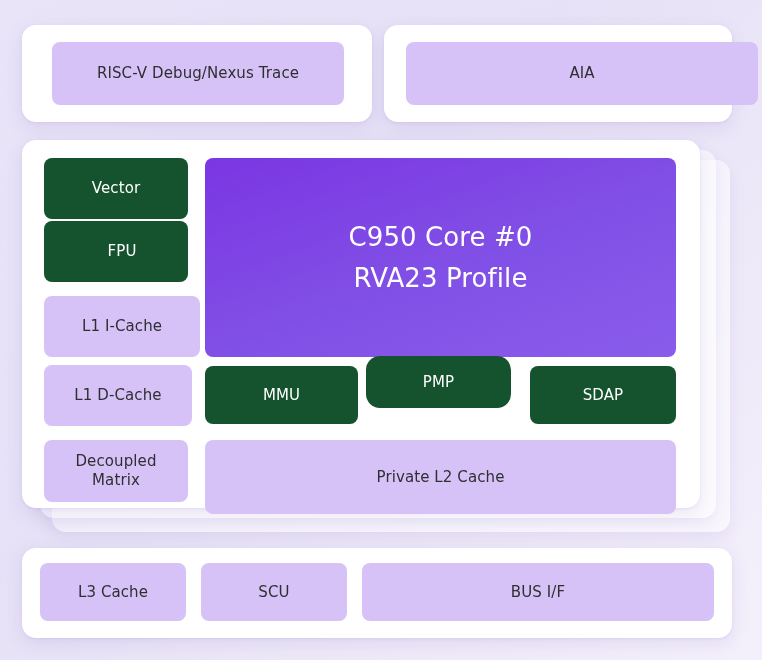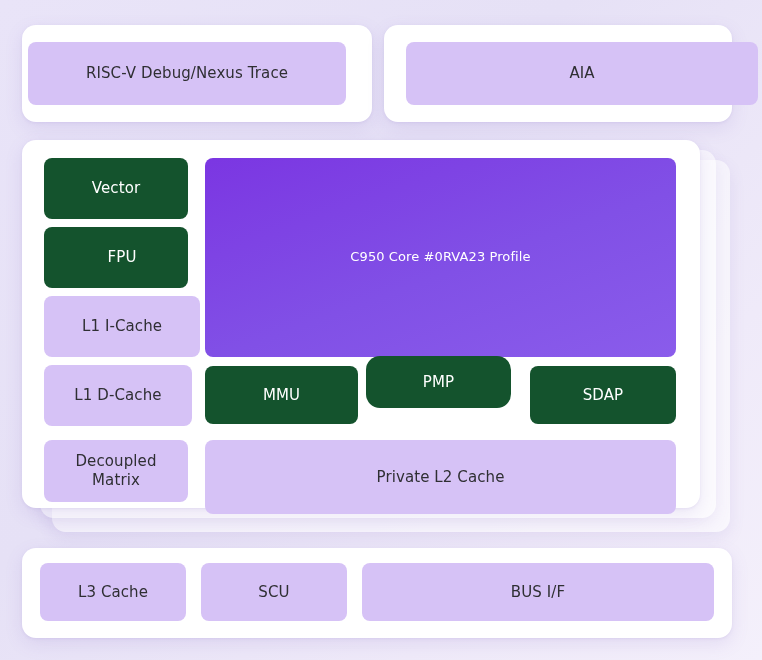--- a/index.html
+++ b/index.html
@@ -58,41 +58,41 @@
   }
 
   .blk.solid {
     background: #14532d;
     color: #ffffff;
   }
 
   .blk.core {
     background: linear-gradient(160deg, #7b36e2 0%, #8150e6 55%, #8a5ceb 100%);
     color: #ffffff;
-    font-size: 13px;
+    font-size: 26px;
     line-height: 1.55;
-    flex-direction: row;
+    flex-direction: column;
     text-align: center;
   }
 
   
   #card-debug { left: 22px;  top: 25px;  width: 350px; height: 97px; }
   #card-aia   { left: 384px; top: 25px;  width: 348px; height: 97px; }
 
-  #blk-debug  { left: 28px;  top: 42px;  width: 318px; height: 63px; }
+  #blk-debug  { left: 52px;  top: 42px;  width: 292px; height: 63px; }
   #blk-aia    { left: 406px; top: 42px;  width: 352px; height: 63px; }
 
   
   #ghost-far  { left: 52px;  top: 160px; width: 678px; height: 372px; }
   #ghost-near { left: 40px;  top: 150px; width: 676px; height: 368px; }
   #card-core  { left: 22px;  top: 140px; width: 678px; height: 368px; }
 
   
   #blk-vector   { left: 44px; top: 158px; width: 144px; height: 61px; }
-  #blk-fpu      { left: 44px; top: 227px; width: 144px; height: 61px; padding-left: 12px; }
+  #blk-fpu      { left: 44px; top: 221px; width: 144px; height: 61px; padding-left: 12px; }
   #blk-l1i      { left: 44px; top: 296px; width: 156px; height: 61px; }
   #blk-l1d      { left: 44px; top: 365px; width: 148px; height: 61px; }
   #blk-matrix   { left: 44px; top: 440px; width: 144px; height: 62px; }
 
   
   #blk-c950     { left: 205px; top: 158px; width: 471px; height: 199px; }
   #blk-mmu      { left: 205px; top: 366px; width: 153px; height: 58px; }
   #blk-pmp      { left: 366px; top: 356px; width: 145px; height: 52px; border-radius: 14px; }
   #blk-sdap     { left: 530px; top: 366px; width: 146px; height: 58px; }
   #blk-l2       { left: 205px; top: 440px; width: 471px; height: 74px; }

